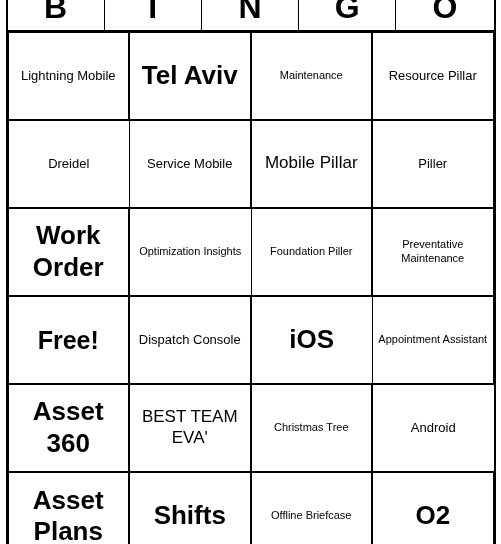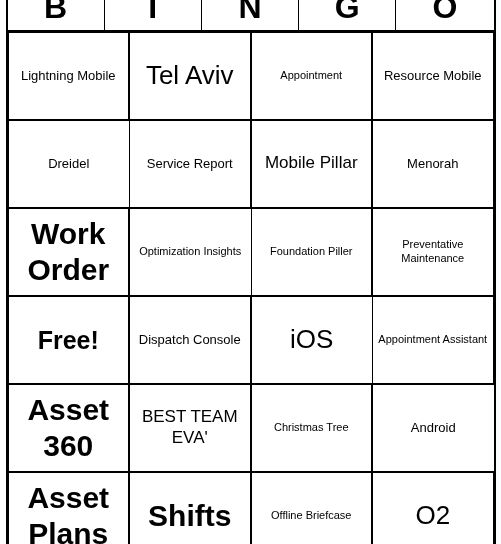--- a/index.html
+++ b/index.html
@@ -48,26 +48,26 @@
       font-size: 13px;
       line-height: 1.2;
     }
     .bingo-cell:nth-child(5n) {
       border-right: none;
     }
     .bingo-cell:nth-child(n+21) {
       border-bottom: none;
     }
     .large-text {
-      font-size: 30px;
+      font-size: 26px;
       font-weight: bold;
     }
     .xlarge-text {
       font-size: 26px;
-      font-weight: normal;
+      font-weight: bold;
     }
     .medium-text {
       font-size: 17px;
       font-weight: normal;
     }
     .small-text {
       font-size: 11px;
     }
     .free-cell {
       font-size: 25px;
@@ -81,26 +81,26 @@
   <div class="bingo-header">
   <div class="bingo-header-cell">B</div>
       <div class="bingo-header-cell">I</div>
       <div class="bingo-header-cell">N</div>
       <div class="bingo-header-cell">G</div>
       <div class="bingo-header-cell">O</div>
     </div>
   <div class="bingo-grid">
   <div class="bingo-cell">Lightning Mobile</div>
       <div class="bingo-cell xlarge-text">Tel Aviv</div>
-      <div class="bingo-cell small-text">Appointment</div>
-      <div class="bingo-cell">Resource Mobile</div>
+      <div class="bingo-cell small-text">Maintenance</div>
+      <div class="bingo-cell">Resource Pillar</div>
       <div class="bingo-cell">Dreidel</div>
-      <div class="bingo-cell">Service Report</div>
+      <div class="bingo-cell">Service Mobile</div>
       <div class="bingo-cell medium-text">Mobile Pillar</div>
-      <div class="bingo-cell">Menorah</div>
+      <div class="bingo-cell">Piller</div>
       <div class="bingo-cell large-text">Work Order</div>
       <div class="bingo-cell small-text">Optimization Insights</div>
       <div class="bingo-cell small-text">Foundation Piller</div>
       <div class="bingo-cell small-text">Preventative Maintenance</div>
       <div class="bingo-cell free-cell">Free!</div>
       <div class="bingo-cell">Dispatch Console</div>
       <div class="bingo-cell xlarge-text">iOS</div>
       <div class="bingo-cell small-text">Appointment Assistant</div>
       <div class="bingo-cell large-text">Asset 360</div>
       <div class="bingo-cell medium-text">BEST TEAM EVA'</div>

